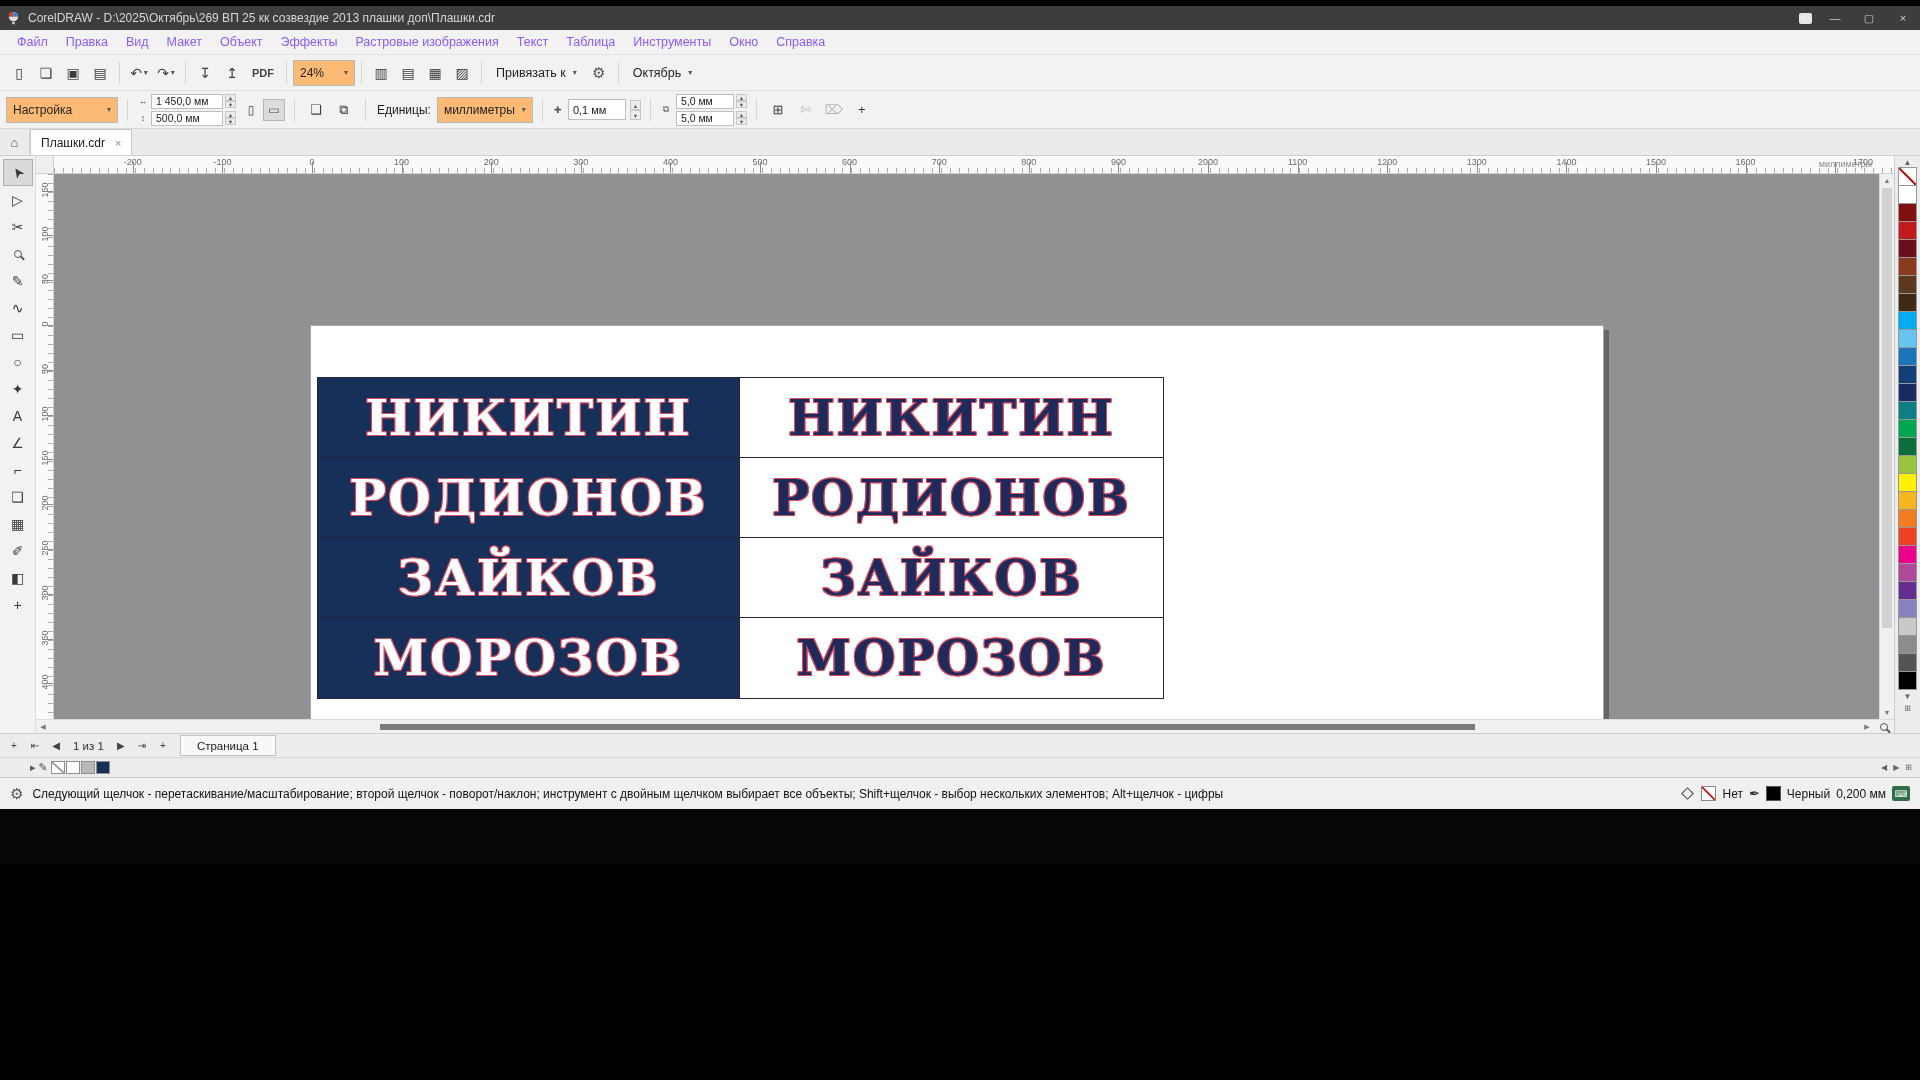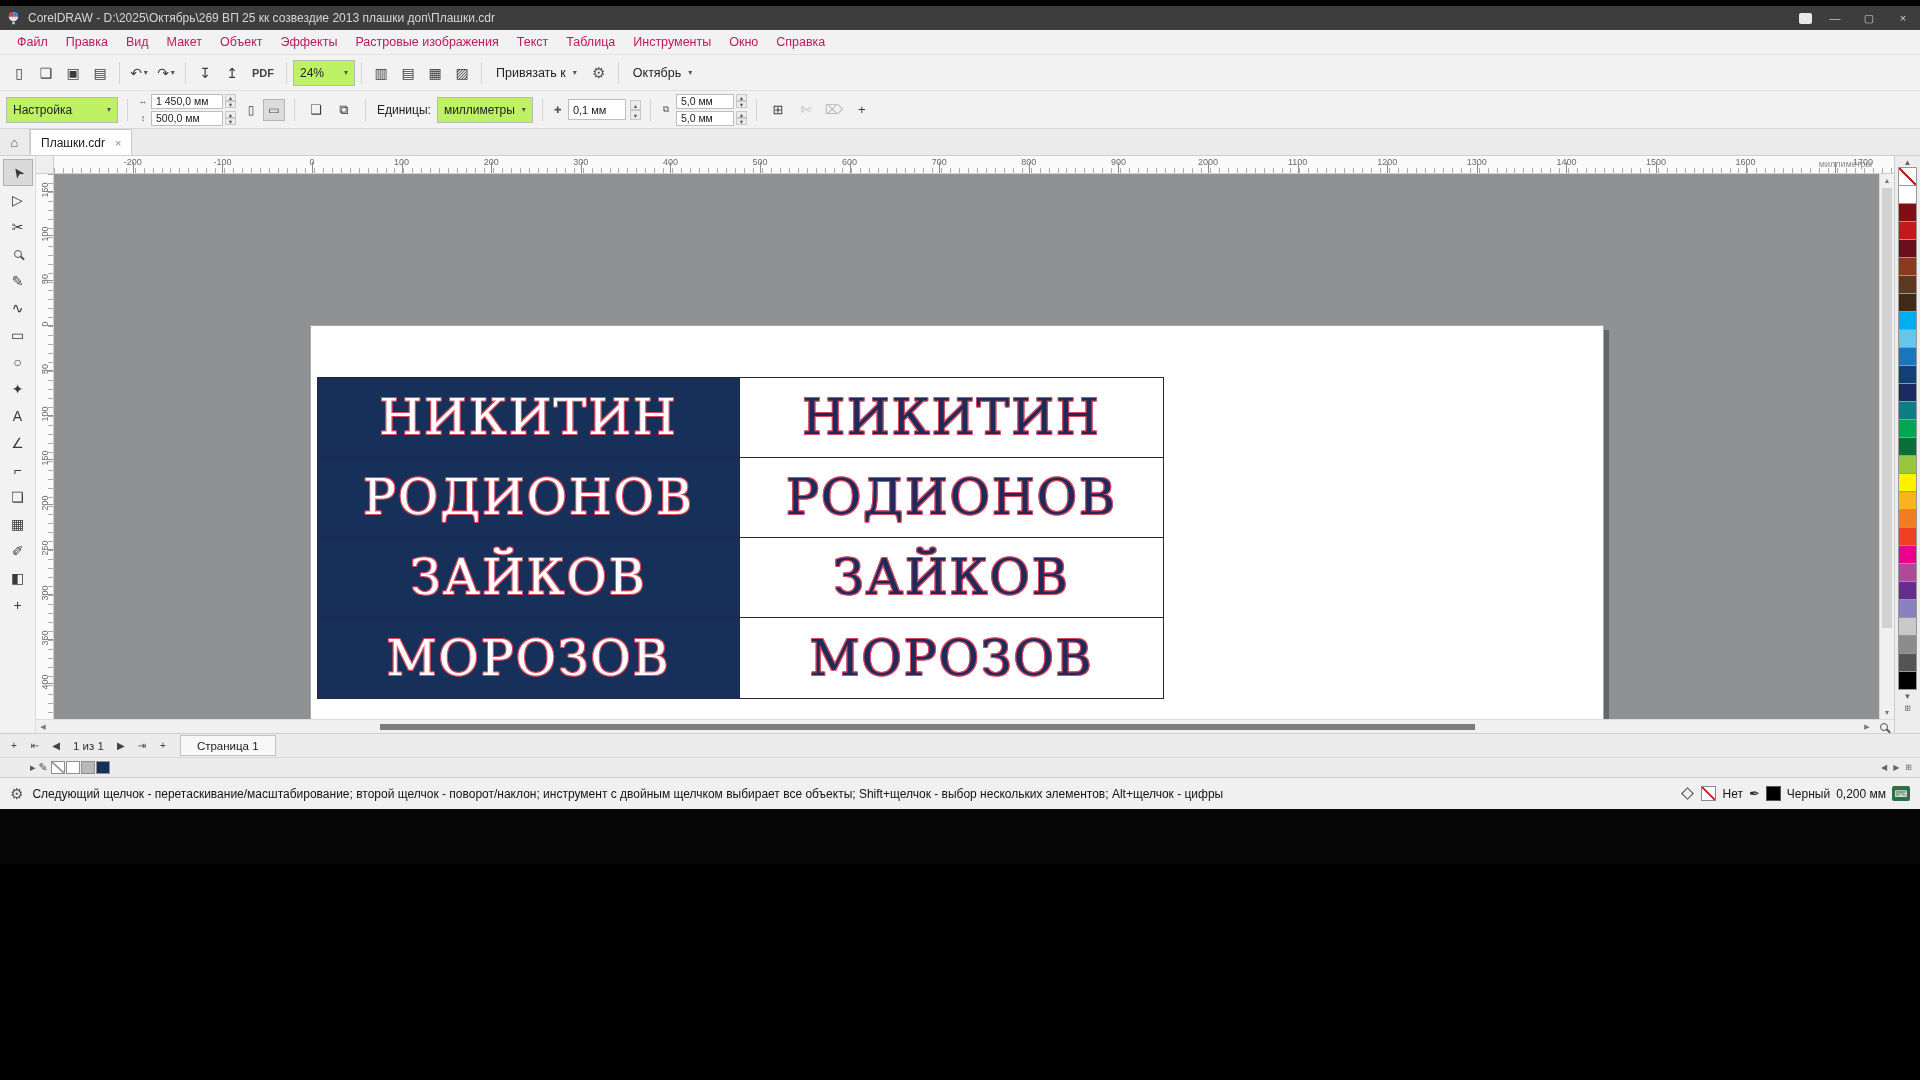--- a/index.html
+++ b/index.html
@@ -15,32 +15,32 @@
               font-size:12px; padding-left:6px; }
   .app-logo { width:15px; height:15px; margin-right:7px; flex:0 0 auto; }
   .title-text { white-space:nowrap; overflow:hidden; }
   .win-controls { margin-left:auto; display:flex; height:100%; }
   .win-btn { width:34px; display:flex; align-items:center; justify-content:center; color:#cfcfcf; font-size:11px; }
   .win-mode { width:26px; display:flex; align-items:center; justify-content:center; }
   .win-mode i { display:block; width:13px; height:11px; background:#e8e8e8; border-radius:2px; }
 
   
   .menubar { height:25px; background:#f2f2f2; border-bottom:1px solid #e3e3e3; display:flex;
-             align-items:center; padding-left:8px; font-size:12.5px; color:#be185d; }
+             align-items:center; padding-left:8px; font-size:12.5px; color:#8b5cf6; }
   .menu-item { padding:4px 9px; }
 
   
   .stdbar { height:36px; background:#f2f2f2; border-bottom:1px solid #e0e0e0; display:flex;
             align-items:center; padding-left:6px; gap:1px; }
   button { border:none; background:transparent; font:inherit; color:inherit; }
   .tbtn { min-width:26px; height:26px; display:inline-flex; align-items:center; justify-content:center;
           color:#3c3c3c; font-size:14px; }
   .tbtn .dd, .dd { font-size:8px; color:#555; margin-left:2px; }
   .sep { width:1px; height:22px; background:#d4d4d4; margin:0 5px; flex:0 0 auto; }
-  .combo { background:#bef264; border:1px solid #b9b9b9; height:23px; display:inline-flex;
+  .combo { background:#fdba74; border:1px solid #b9b9b9; height:23px; display:inline-flex;
            align-items:center; justify-content:space-between; padding:12px 6px; font-size:12px; color:#222; }
   .combo-zoom { width:62px; }
   .pdf-chip { height:24px; padding:0 6px; font-size:11px; font-weight:bold; color:#444;
               display:inline-flex; align-items:center; }
   .dd-btn { display:inline-flex; align-items:center; gap:5px; padding:0 8px; height:26px;
             font-size:12.5px; color:#222; }
 
   
   .propbar { height:38px; background:#f2f2f2; border-bottom:1px solid #d8d8d8; display:flex;
              align-items:center; padding-left:6px; gap:4px; font-size:12px; color:#222; }
@@ -104,21 +104,21 @@
   .canvas { flex:1; position:relative; background:#8f9193; overflow:hidden; }
   .page { position:absolute; left:256px; top:151px; width:1294px; height:447px; background:#fff;
           border:1px solid #a8a8a8; box-shadow:5px 5px 0 rgba(50,50,50,.45); }
   .plate-table { position:absolute; left:6px; top:51px; width:847px; height:322px;
                  display:grid; grid-template-columns:422px 1fr; grid-template-rows:repeat(4,1fr);
                  border:1px solid #23263e; }
   .cell { display:flex; align-items:center; justify-content:center; border-right:1px solid #23263e;
           border-bottom:1px solid #23263e; overflow:hidden; }
   .cell:nth-child(2n) { border-right:none; }
   .cell:nth-last-child(-n+2) { border-bottom:none; }
-  .plate-name { font-family:"DejaVu Serif", serif; font-weight:normal; font-size:49px; letter-spacing:2px; white-space:nowrap; }
+  .plate-name { font-family:"DejaVu Serif", serif; font-weight:bold; font-size:49px; letter-spacing:2px; white-space:nowrap; }
 
   .vscroll { width:15px; background:#f0f0f0; border-left:1px solid #dadada; position:relative;
              display:flex; flex-direction:column; justify-content:space-between; align-items:center; }
   .vthumb { position:absolute; left:2px; right:2px; top:14px; height:440px; background:#d2d2d2; }
   .sarrow { font-size:7px; color:#777; height:13px; display:flex; align-items:center; z-index:1; }
 
   .hscroll-row { height:14px; background:#f0f0f0; border-top:1px solid #dcdcdc; display:flex; align-items:center; }
   .hscroll-row .sarrow { width:14px; height:100%; justify-content:center; }
   .htrack { flex:1; position:relative; height:100%; }
   .hthumb { position:absolute; left:330px; width:1095px; top:4px; height:6px; background:#7c7c7c; }

